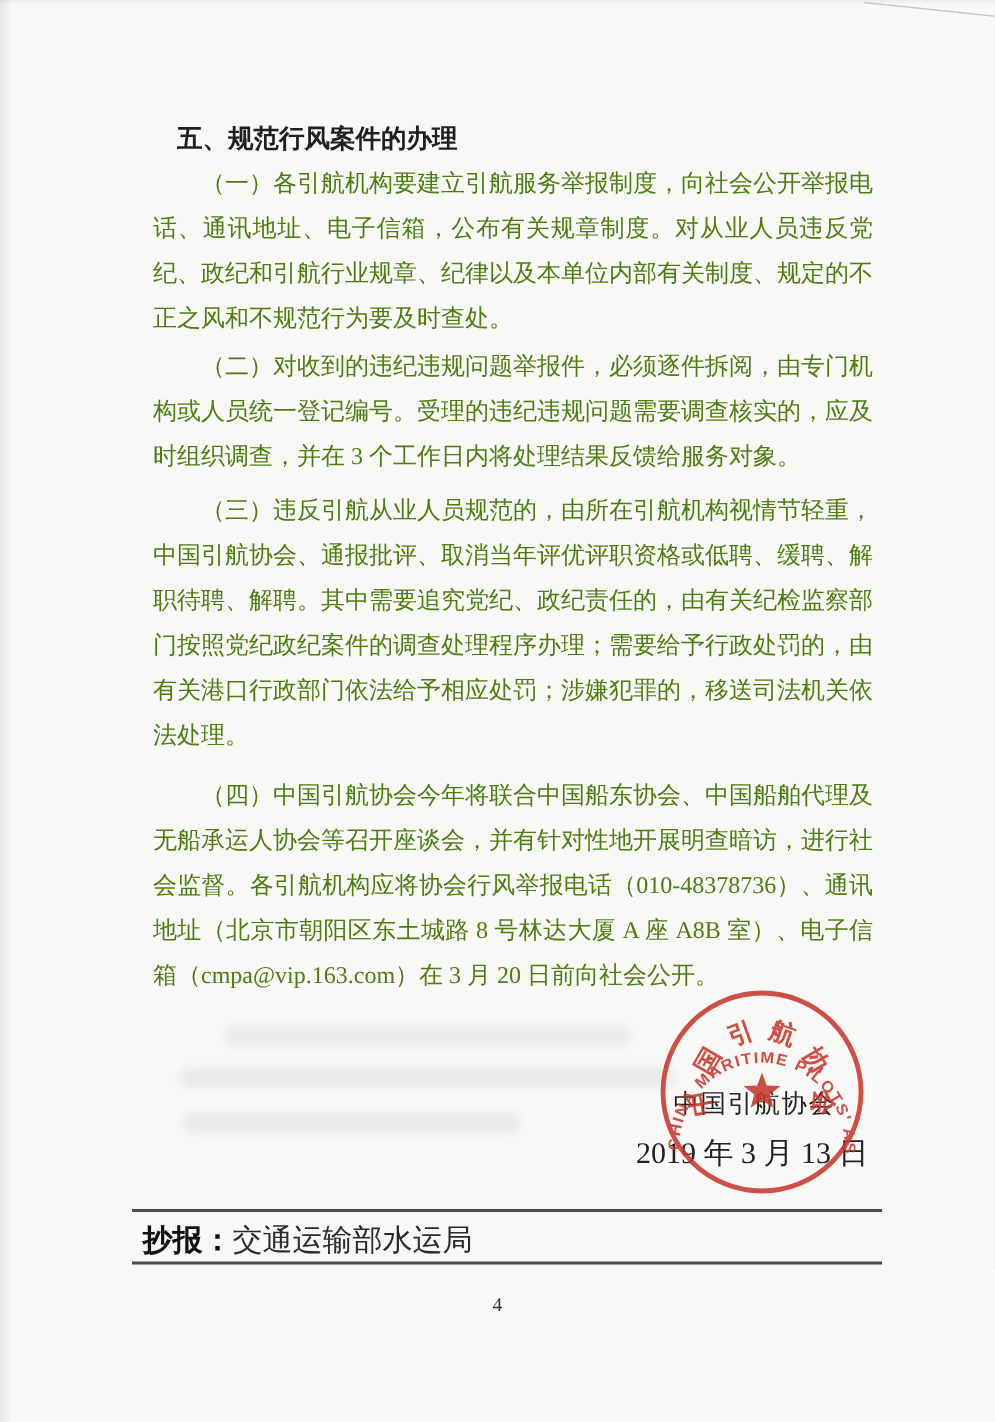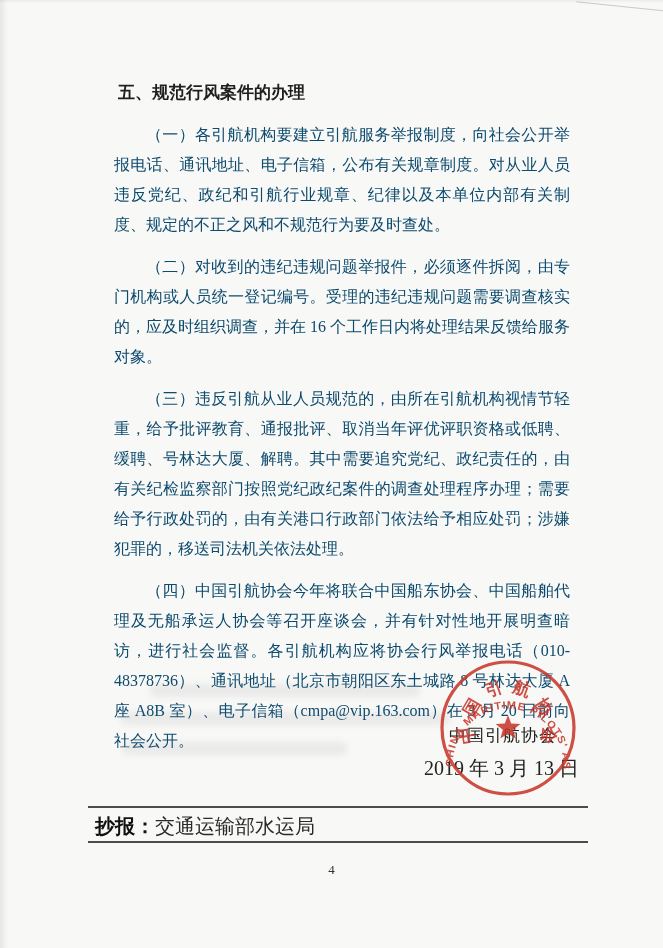--- a/index.html
+++ b/index.html
@@ -22,21 +22,21 @@
   .content{
     position:absolute;left:102px;top:78px;width:480px;
     font-size:16px;line-height:30px;
     text-align:justify;
   }
   .doc-title{
     margin:0;padding-left:16px;
     font-size:17px;font-weight:bold;line-height:30px;color:#1f1f1f;
     text-align:left;
   }
-  .content p{margin:12px;text-indent:2em;color:#0c4a6e;}
+  .content p{margin:0;text-indent:2em;color:#4d7c0f;}
   .content p.p2{margin-top:2px;}
   .content p.p3{margin-top:6px;}
   .content p.p4{margin-top:10px;}
   
   .sig{position:absolute;left:449px;top:724px;font-size:17px;letter-spacing:1px;color:#222;}
   .date{position:absolute;left:424px;top:755px;font-size:20px;color:#222;}
   
   .stamp{position:absolute;left:437px;top:657px;width:142px;height:142px;opacity:0.87;}
   
   .ghost{position:absolute;height:13px;border-radius:6px;
@@ -58,22 +58,22 @@
 
 <div class="page">
 
   <div class="edge-left"></div>
   <div class="edge-top"></div>
   <div class="corner-scan-line"></div>
 
   <div class="content">
     <h2 class="doc-title">五、规范行风案件的办理</h2>
     <p class="p1">（一）各引航机构要建立引航服务举报制度，向社会公开举报电话、通讯地址、电子信箱，公布有关规章制度。对从业人员违反党纪、政纪和引航行业规章、纪律以及本单位内部有关制度、规定的不正之风和不规范行为要及时查处。</p>
-    <p class="p2">（二）对收到的违纪违规问题举报件，必须逐件拆阅，由专门机构或人员统一登记编号。受理的违纪违规问题需要调查核实的，应及时组织调查，并在 16 个工作日内将处理结果反馈给服务对象。</p>
-    <p class="p3">（三）违反引航从业人员规范的，由所在引航机构视情节轻重，给予批评教育、通报批评、取消当年评优评职资格或低聘、缓聘、号林达大厦、解聘。其中需要追究党纪、政纪责任的，由有关纪检监察部门按照党纪政纪案件的调查处理程序办理；需要给予行政处罚的，由有关港口行政部门依法给予相应处罚；涉嫌犯罪的，移送司法机关依法处理。</p>
+    <p class="p2">（二）对收到的违纪违规问题举报件，必须逐件拆阅，由专门机构或人员统一登记编号。受理的违纪违规问题需要调查核实的，应及时组织调查，并在 3 个工作日内将处理结果反馈给服务对象。</p>
+    <p class="p3">（三）违反引航从业人员规范的，由所在引航机构视情节轻重，中国引航协会、通报批评、取消当年评优评职资格或低聘、缓聘、解职待聘、解聘。其中需要追究党纪、政纪责任的，由有关纪检监察部门按照党纪政纪案件的调查处理程序办理；需要给予行政处罚的，由有关港口行政部门依法给予相应处罚；涉嫌犯罪的，移送司法机关依法处理。</p>
     <p class="p4">（四）中国引航协会今年将联合中国船东协会、中国船舶代理及无船承运人协会等召开座谈会，并有针对性地开展明查暗访，进行社会监督。各引航机构应将协会行风举报电话（010-48378736）、通讯地址（北京市朝阳区东土城路 8 号林达大厦 A 座 A8B 室）、电子信箱（cmpa@vip.163.com）在 3 月 20 日前向社会公开。</p>
   </div>
 
   <div class="ghost ghost1"></div>
   <div class="ghost ghost2"></div>
   <div class="ghost ghost3"></div>
 
   <div class="sig">中国引航协会</div>
   <div class="date">2019 年 3 月 13 日</div>
 

